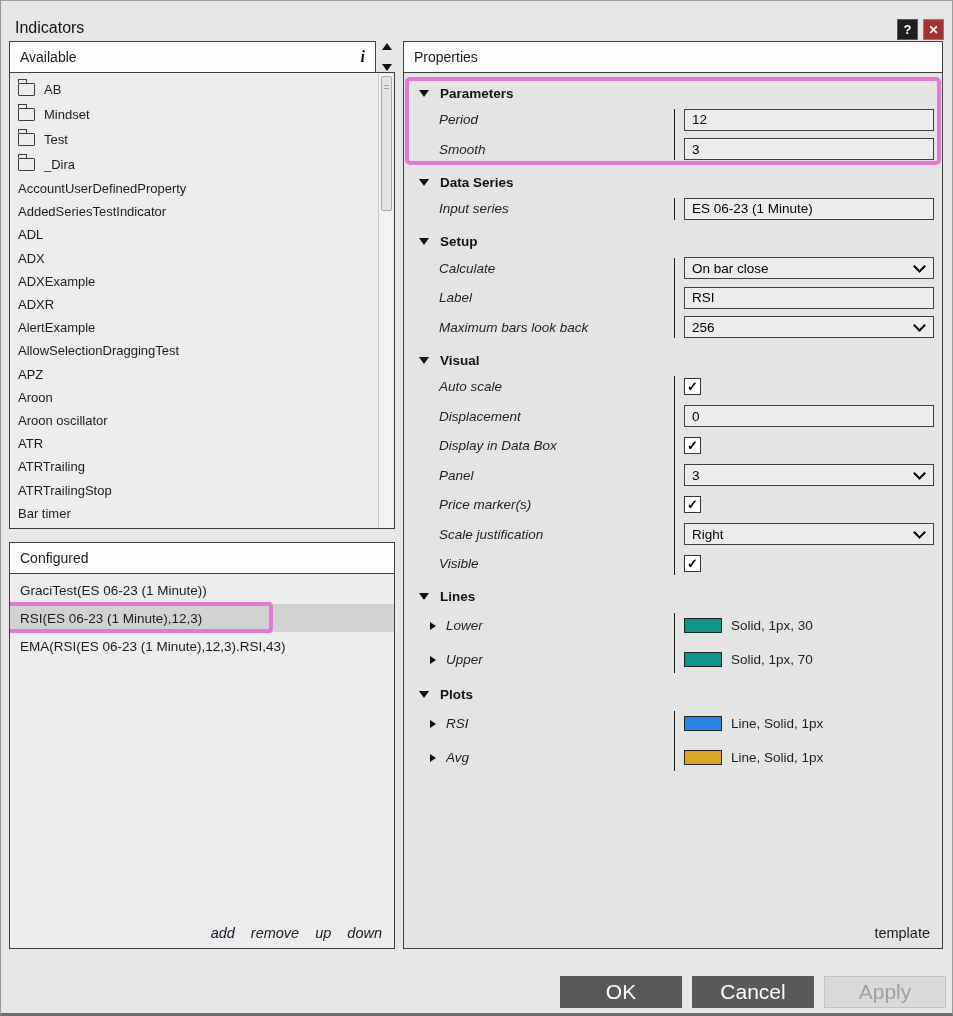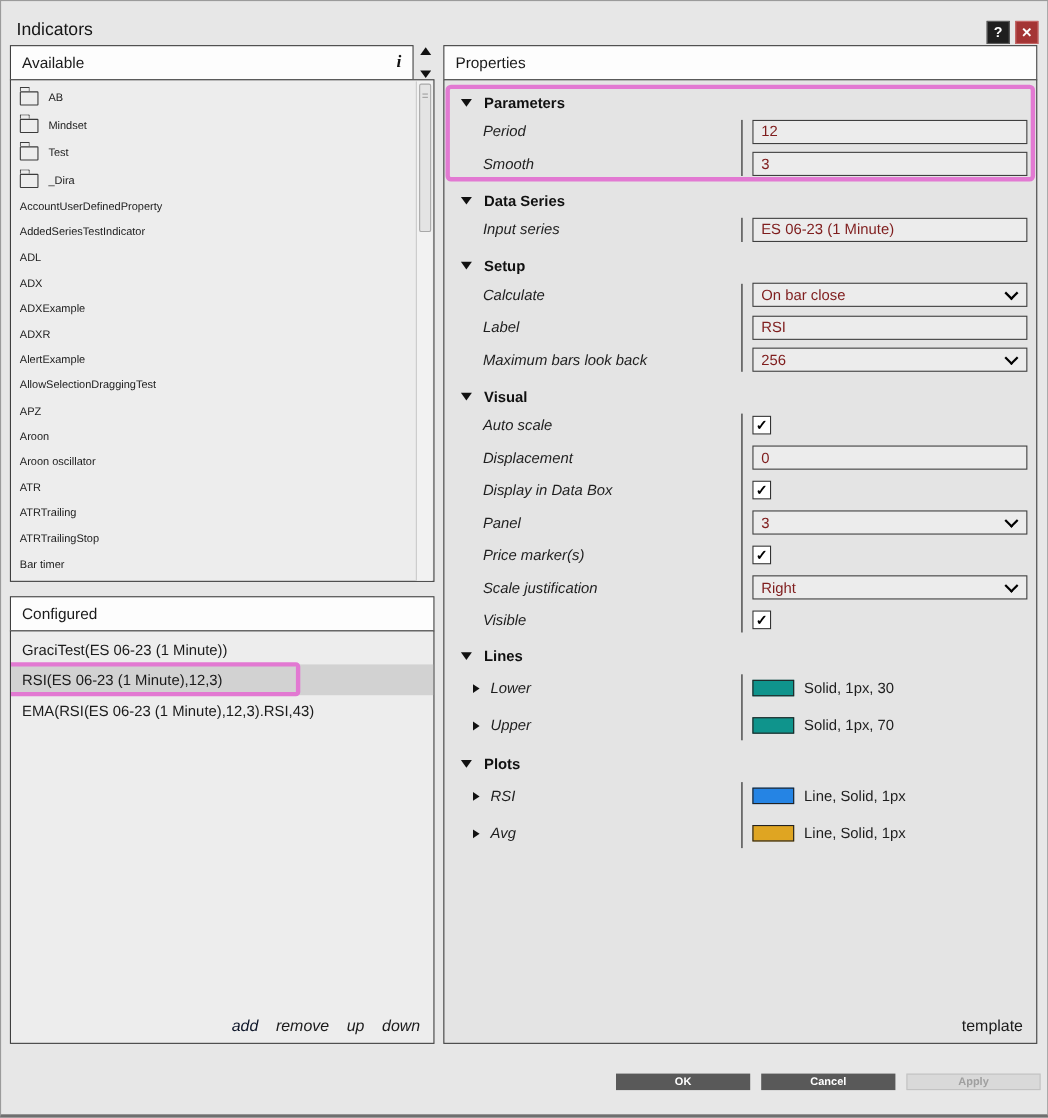--- a/index.html
+++ b/index.html
@@ -23,21 +23,21 @@
   .list-box { background:#ededed; border:1px solid #3f3f3f; position:relative; overflow:hidden; }
 
   .avail-hdr { position:absolute; left:8px; top:40px; width:367px; justify-content:space-between; }
   .info-icon { font-family:"Liberation Serif", serif; font-style:italic; font-weight:bold; font-size:16px; color:#111; }
   .spinner { position:absolute; left:378px; top:42px; width:16px; height:28px; display:flex;
              flex-direction:column; align-items:center; justify-content:space-between; }
   .tri-up   { width:0; height:0; border-left:5px solid transparent; border-right:5px solid transparent; border-bottom:7px solid #111; }
   .tri-dn   { width:0; height:0; border-left:5px solid transparent; border-right:5px solid transparent; border-top:7px solid #111; }
 
   .avail-list { position:absolute; left:8px; top:71px; width:386px; height:457px; padding:4px 0 0 8px; }
-  .row { display:flex; align-items:center; font-size:10px; color:#1b1b1b; white-space:nowrap; }
+  .row { display:flex; align-items:center; font-size:13px; color:#1b1b1b; white-space:nowrap; }
   .folder-row { height:25px; }
   .item-row { height:23.2px; }
   .folder-icon { position:relative; width:17px; height:13px; border:1.5px solid #3b3b3b;
                  border-radius:1px; margin-right:9px; flex:0 0 auto; }
   .folder-icon::before { content:""; position:absolute; left:-1.5px; top:-5px; width:7px; height:3px;
                  border:1.5px solid #3b3b3b; border-bottom:none; border-radius:1px 1px 0 0; }
 
   
   .sbar { position:absolute; right:1px; top:1px; width:15px; height:455px; background:#f2f2f2; border-left:1px solid #c9c9c9; }
   .sthumb { position:absolute; left:2px; top:2px; width:11px; height:135px; background:#e4e4e4;
@@ -73,34 +73,34 @@
   .rows-wrap { position:relative; }
   .rows-wrap::before { content:""; position:absolute; left:270px; top:4px; bottom:4px; width:1px; background:#1c1c1c; }
   .prow { height:29.5px; display:flex; align-items:center; }
   .prow.swatch-row { height:34px; }
   .plabel { width:270px; padding-left:35px; font-size:13.5px; color:#1e1e1e; display:flex; align-items:center; gap:10px;font-style:italic; }
   .tri-exp { width:0; height:0; border-top:4.5px solid transparent; border-bottom:4.5px solid transparent;
              border-left:6px solid #111; margin-left:-9px; }
   .pvalue { width:250px; margin-left:10px; display:flex; align-items:center; }
 
   .tbox { width:250px; height:22px; background:#ececec; border:1px solid #3f3f3f; font-size:13.5px;
-          color:#7f1d1d; display:flex; align-items:center; padding:0 7px; position:relative; }
+          color:#000000; display:flex; align-items:center; padding:0 7px; position:relative; }
   .tbox.dd { cursor:default; }
   .chev { position:absolute; right:9px; top:4px; width:9px; height:9px;
           border-right:2.6px solid #000; border-bottom:2.6px solid #000; transform:rotate(45deg); }
   .cb { width:17px; height:17px; background:#fff; border:1px solid #333; display:flex;
         align-items:center; justify-content:center; font-size:13px; font-weight:bold; color:#000; }
   .swatch { width:38px; height:15px; border:1px solid #222; margin-right:9px; flex:0 0 auto; }
   .swatch-text { font-size:13.5px; color:#1e1e1e; }
 
   .template-link { position:absolute; right:12px; bottom:7px; font-size:14.5px; color:#1b1b1b; cursor:pointer; }
 
   
-  .btn { position:absolute; top:975px; width:122px; height:15px; display:flex; align-items:center;
-         justify-content:center; font-size:10px; cursor:pointer;font-weight:bold; }
+  .btn { position:absolute; top:975px; width:122px; height:32px; display:flex; align-items:center;
+         justify-content:center; font-size:21px; cursor:pointer; }
   .btn-ok     { left:559px; background:#595959; color:#fff; }
   .btn-cancel { left:691px; background:#595959; color:#fff; }
   .btn-apply  { left:823px; background:#d9d9d9; color:#9f9f9f; border:1px solid #c2c2c2; cursor:default; }
 </style>
 </head>
 <body>
 
 <div class="window">
 
   <div class="titlebar">

